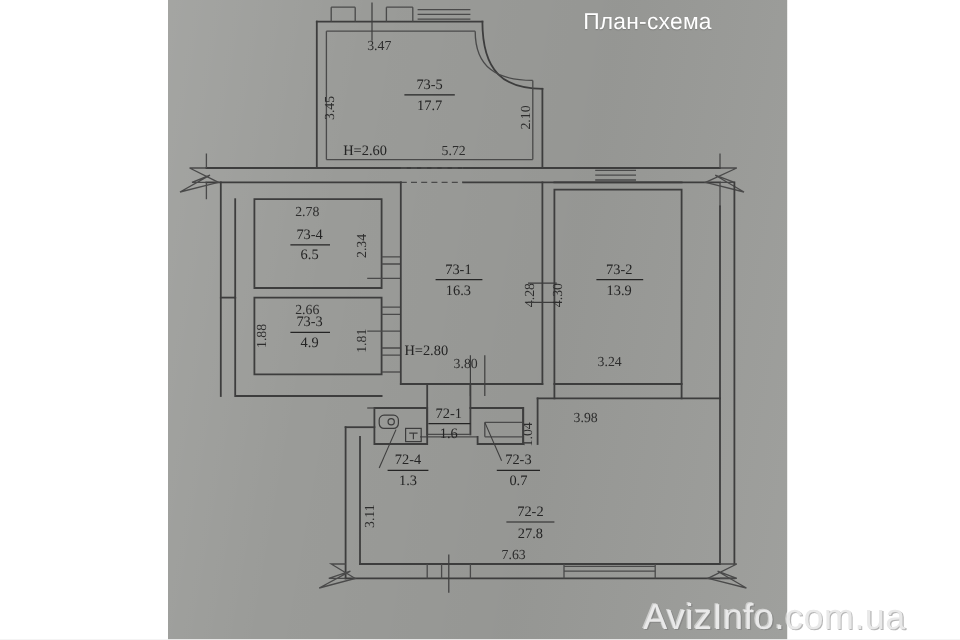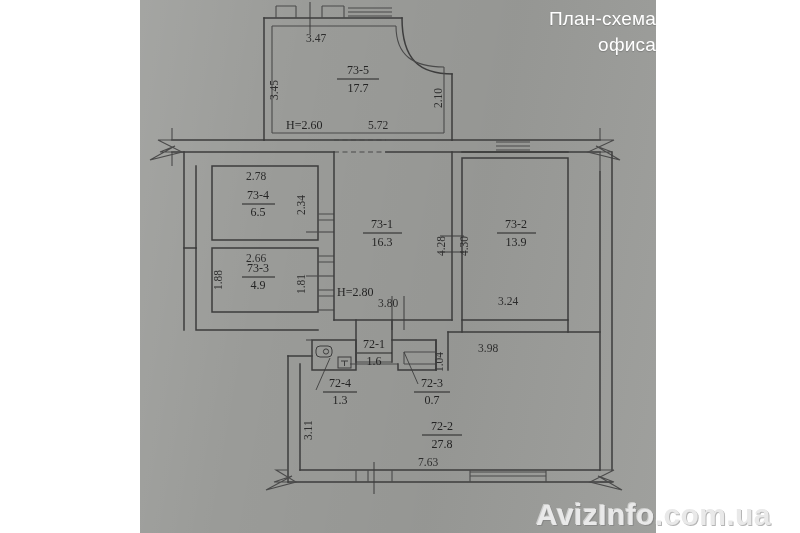--- a/index.html
+++ b/index.html
@@ -45,30 +45,29 @@
     position: absolute;
     left: 486px;
     top: 6px;
     width: 170px;
     color: #ffffff;
     font-size: 19px;
     line-height: 1.38;
     font-weight: 400;
     letter-spacing: 0.2px;
     text-shadow: 0 1px 1px rgba(0,0,0,0.18);
-    text-align: right;
   }
   #title-block .tline { display: block; white-space: nowrap; }
   
   #watermark {
     position: absolute;
     left: 536px;
     top: 498px;
     font-size: 30px;
-    font-weight: 700;
+    font-weight: 400;
     letter-spacing: 0.4px;
     color: #e9e9e9;
     text-shadow:
       1px 1px 0 rgba(120,120,120,0.55),
       -1px -1px 0 rgba(255,255,255,0.5);
     white-space: nowrap;
   }
   .dim { font-family: "Liberation Serif", serif; fill: #2d2d2d; font-size: 11.5px; }
   .rm-id { font-family: "Liberation Serif", serif; fill: #242424; font-size: 12px; text-anchor: middle; }
   .rm-area { font-family: "Liberation Serif", serif; fill: #242424; font-size: 12px; text-anchor: middle; }
@@ -292,18 +291,17 @@
       <text class="rm-area" x="442" y="448">27.8</text>
       <text class="dim" x="312" y="440" transform="rotate(-90 312 440)">3.11</text>
       <text class="dim" x="418" y="466">7.63</text>
       <text class="dim" x="478" y="352">3.98</text>
     </g>
 
   </svg>
 
   <div id="title-block">
     <span class="tline">План-схема</span>
-    <span class="tline">офиса</span>
   </div>
 
   <div id="watermark">AvizInfo.com.ua</div>
 
 </div>
 
 </body></html>

